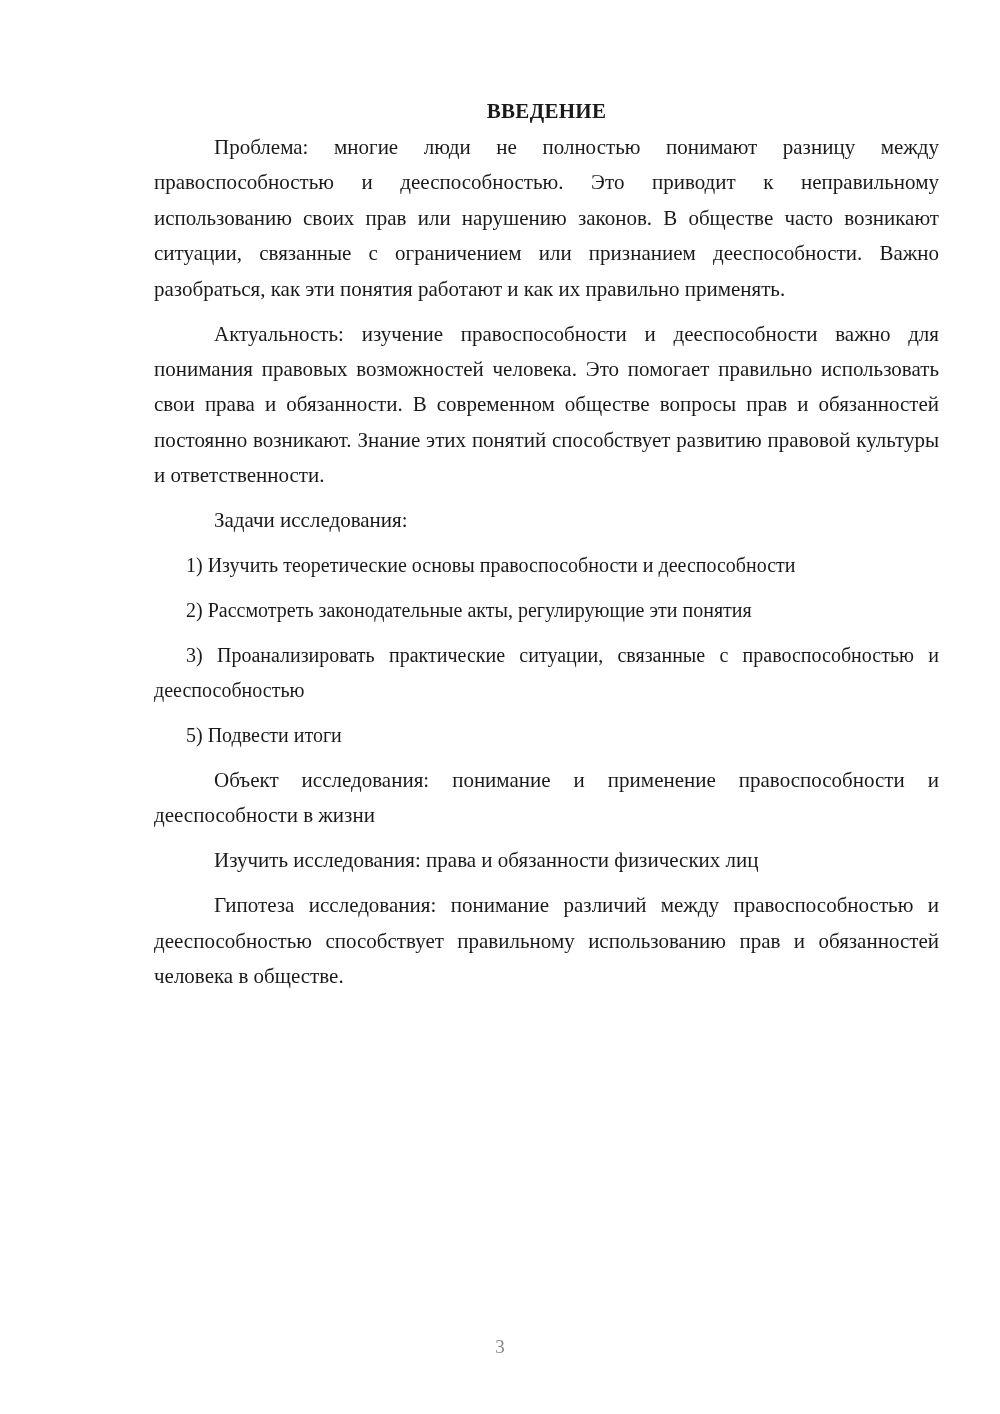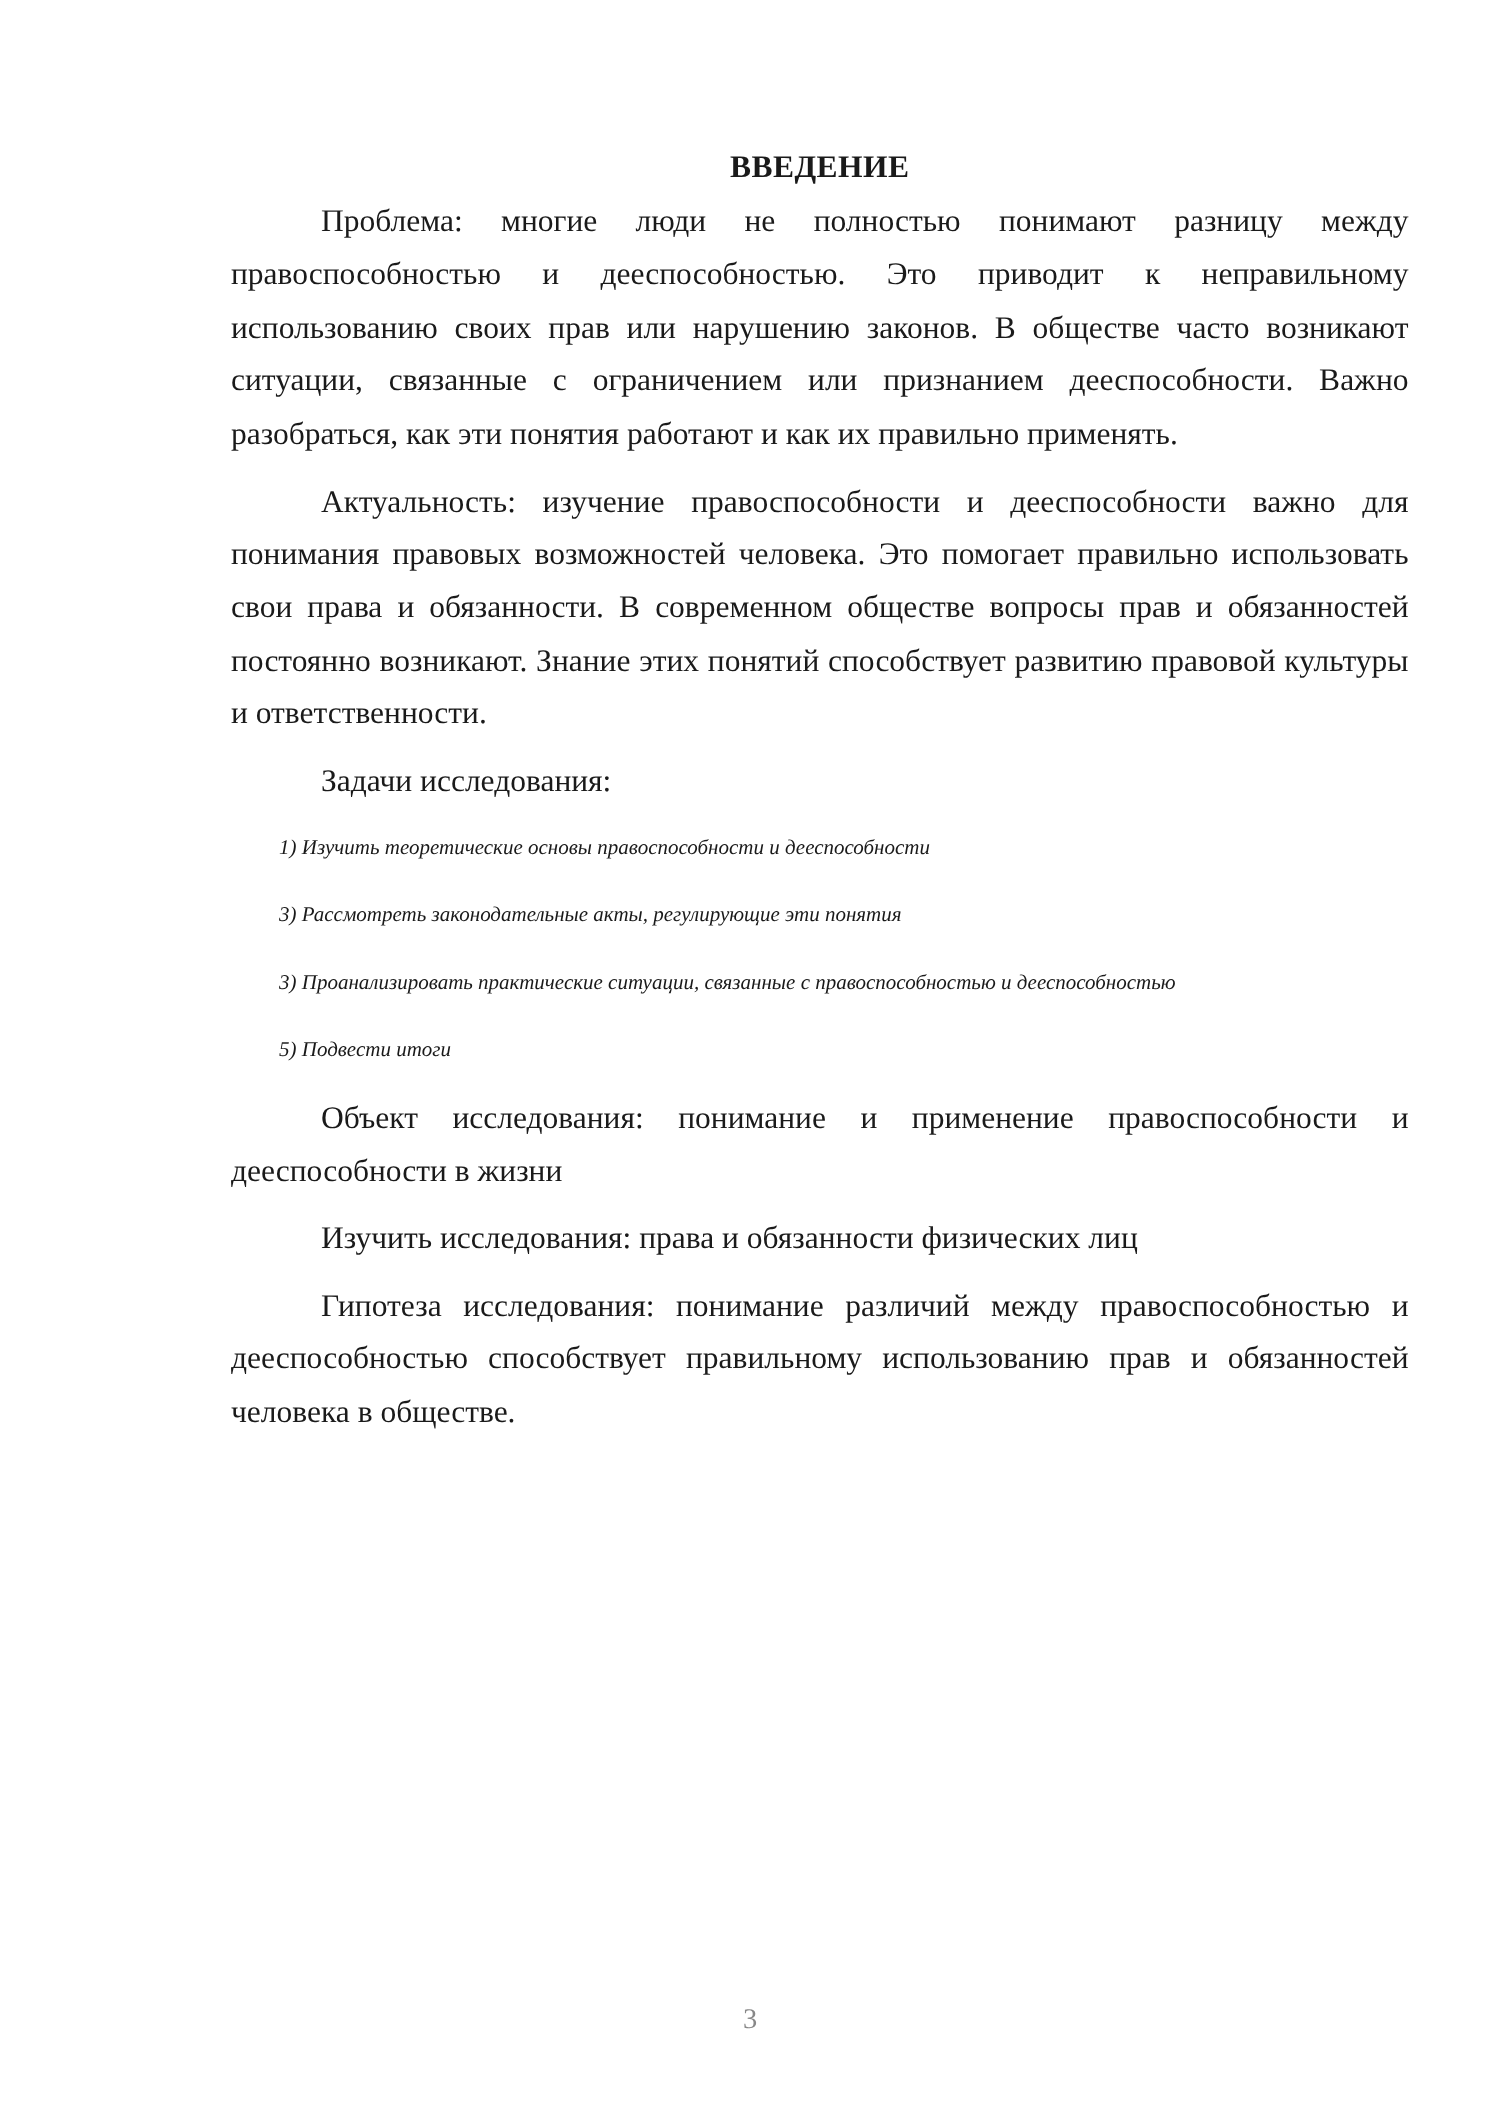--- a/index.html
+++ b/index.html
@@ -31,26 +31,25 @@
     }
     .para {
       font-size: 21px;
       line-height: 35.4px;
       text-align: justify;
       text-indent: 60px;
       margin: 0 0 9.5px 0;
       word-spacing: 0px;
     }
     .list-item {
-      font-size: 14px;
+      font-size: 20px;
       line-height: 35.4px;
       text-align: justify;
       text-indent: 32px;
       margin: 0 0 9.5px 0;
-      font-style: italic;
     }
     .page-number {
       position: absolute;
       left: 0;
       width: 1000px;
       top: 1336px;
       text-align: center;
       font-size: 19px;
       color: #888888;
       font-family: "Liberation Serif", "DejaVu Serif", serif;
@@ -64,21 +63,21 @@
 
   <p class="para">Проблема: многие люди не полностью понимают разницу между правоспособностью и дееспособностью. Это приводит к неправильному использованию своих прав или нарушению законов. В обществе часто возникают ситуации, связанные с ограничением или признанием дееспособности. Важно разобраться, как эти понятия работают и как их правильно применять.</p>
 
   <p class="para">Актуальность: изучение правоспособности и дееспособности важно для понимания правовых возможностей человека. Это помогает правильно использовать свои права и обязанности. В современном обществе вопросы прав и обязанностей постоянно возникают. Знание этих понятий способствует развитию правовой культуры и ответственности.</p>
 
 
   <p class="para">Задачи исследования:</p>
 
   <div>
     <p class="list-item">1) Изучить теоретические основы правоспособности и дееспособности</p>
-    <p class="list-item">3) Рассмотреть законодательные акты, регулирующие эти понятия</p>
+    <p class="list-item">2) Рассмотреть законодательные акты, регулирующие эти понятия</p>
     <p class="list-item">3) Проанализировать практические ситуации, связанные с правоспособностью и дееспособностью</p>
     <p class="list-item">5) Подвести итоги</p>
   </div>
 
   <p class="para">Объект исследования: понимание и применение правоспособности и дееспособности в жизни</p>
 
   <p class="para">Изучить исследования: права и обязанности физических лиц</p>
 
   <p class="para">Гипотеза исследования: понимание различий между правоспособностью и дееспособностью способствует правильному использованию прав и обязанностей человека в обществе.</p>
 </div>

